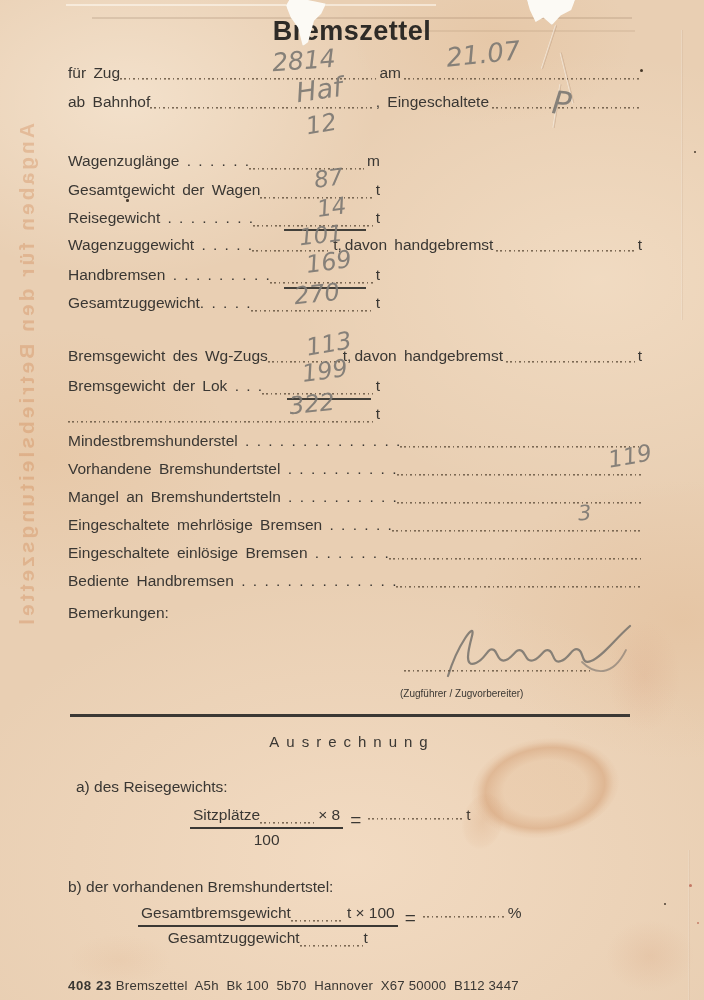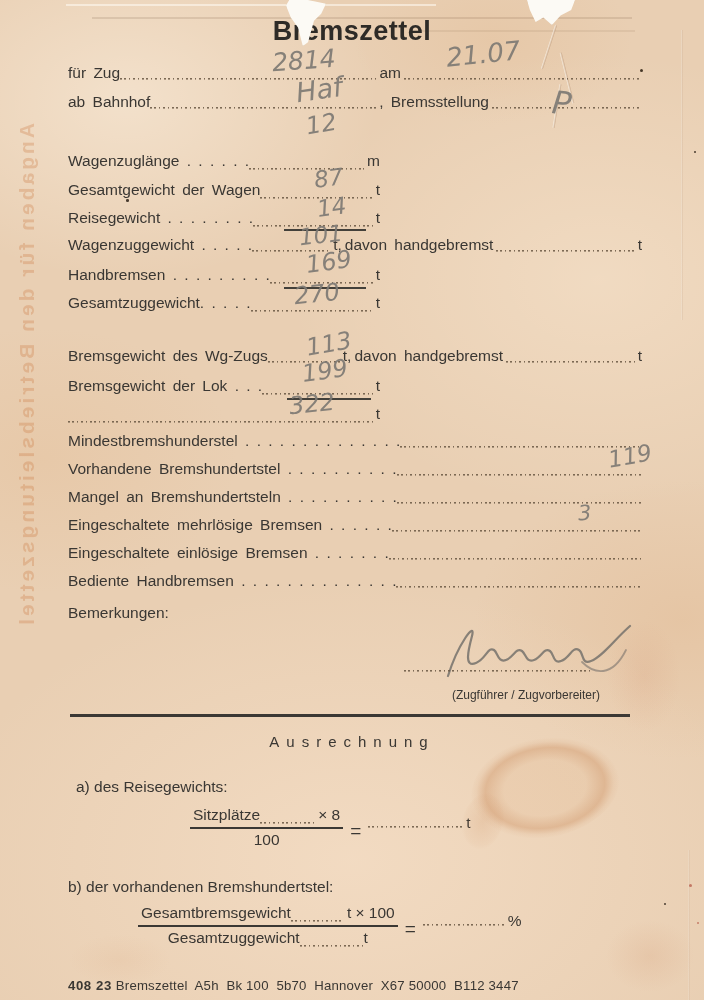--- a/index.html
+++ b/index.html
@@ -25,25 +25,25 @@
   .row.short{width:312px;}
   .lbl{flex:0 0 auto;}
   .mid{flex:0 0 auto;padding:0 3px;}
   .unit{flex:0 0 auto;padding-left:3px;}
   .leader{height:14px;flex:0 0 auto;
     background:repeating-linear-gradient(90deg, rgba(104,86,66,.85) 0 1.6px, transparent 1.6px 4.4px) left bottom/100% 1.6px no-repeat;}
   .leader.fx{flex:1 1 auto;}
   .sumline{position:absolute;height:2.2px;background:#43403a;}
   .hw{position:absolute;font-family:"DejaVu Sans",sans-serif;font-style:italic;
     color:#7e7a74;opacity:.92;white-space:pre;}
-  #sig-caption{font-size:12px;text-align:right;width:200px;}
+  #sig-caption{font-size:10px;text-align:left;width:200px;}
   #thick-rule{left:70px;top:714px;width:560px;height:3.4px;background:#3b3834;}
   #calc-heading{left:0;right:0;top:733px;text-align:center;font-size:15px;letter-spacing:7px;color:#3a3733;}
   .calc-item{font-size:15.5px;}
-  .calcline{position:absolute;display:flex;align-items:center;font-size:15.5px;}
+  .calcline{position:absolute;display:flex;align-items:flex-start;font-size:15.5px;}
   .frac{display:inline-block;}
   .num{display:flex;align-items:flex-end;border-bottom:2.2px solid #3b3834;padding:0 3px 3px 3px;white-space:pre;}
   .den{display:flex;align-items:flex-end;justify-content:center;padding-top:2px;white-space:pre;}
   .eq{font-size:19px;margin:0 7px;transform:translateY(3px);}
   .times{padding-left:4px;white-space:pre;}
   #footer{left:68px;top:978px;font-size:13.2px;white-space:pre;color:#3a3733;letter-spacing:.2px;}
   #footer b{letter-spacing:.6px;}
   .tear{background:#fcfaf5;box-shadow:0 1px 2px rgba(120,90,60,.35);}
   .crease{position:absolute;background:linear-gradient(90deg, rgba(255,252,245,.7), rgba(150,105,70,.35));}
   .stain{position:absolute;}
@@ -79,21 +79,21 @@
 
   <div class="row full" style="top:62px">
     <span class="lbl">für Zug</span>
     <span class="leader fx"></span>
     <span class="mid">am</span>
     <span class="leader" style="width:238px"></span>
   </div>
   <div class="row full" style="top:91px">
     <span class="lbl">ab Bahnhof</span>
     <span class="leader fx"></span>
-    <span class="mid">, Bremsstellung</span>
+    <span class="mid">, Eingeschaltete</span>
     <span class="leader" style="width:150px"></span>
   </div>
   <div class="row short" style="top:148px">
     <span class="lbl">Wagenzuglänge . . . . . .</span>
     <span class="leader fx"></span>
     <span class="unit">m</span>
   </div>
   <div class="row short" style="top:177px">
     <span class="lbl">Gesamtgewicht der Wagen</span>
     <span class="leader fx"></span>

